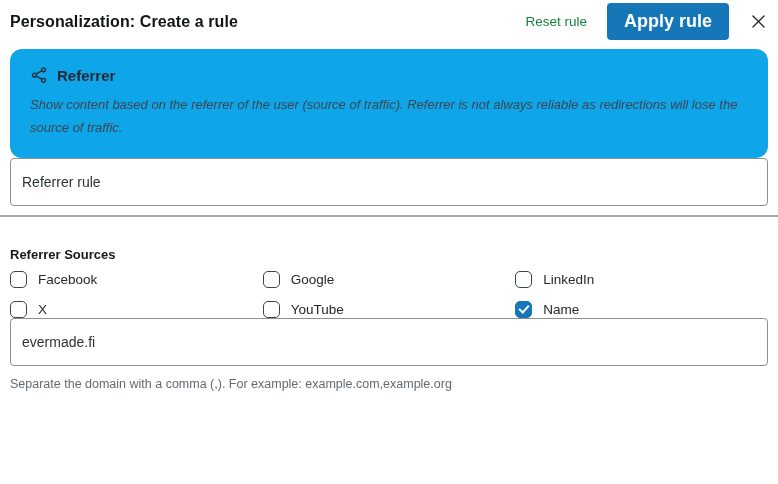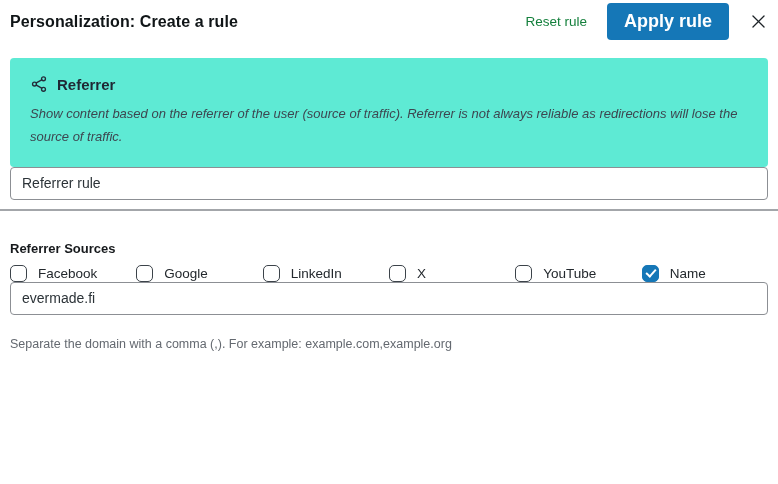--- a/index.html
+++ b/index.html
@@ -39,24 +39,23 @@
     font-family: inherit; font-size: 18px; font-weight: 600;
     padding: 8px 17px; cursor: pointer;
   }
   .close-btn {
     background: none; border: none; cursor: pointer;
     padding: 0; display: flex; align-items: center; color: #1d2327;
   }
 
   
   .info-box {
-    background: #5eead4;
-    border-radius: 4px;
+    background: #0ea5e9;
+    border-radius: 12px;
     padding: 17px 20px 18px;
-    margin-top: 9px;
   }
   .info-title-row { display: flex; align-items: center; gap: 9px; }
   .share-icon { color: #232c3a; display: flex; }
   .info-title { font-size: 15px; font-weight: 700; color: #1f2834; }
   .info-desc {
     font-size: 13px;
     color: #3d4650;
     line-height: 1.8;
     margin: 9px 0 0;
     max-width: 722px;
@@ -66,41 +65,41 @@
   
   .field-label {
     display: block;
     font-size: 13px;
     font-weight: 700;
     color: #16191c;
     margin: 30px 0 9px;
   }
   .text-input {
     width: 100%;
-    height: 33px;
+    height: 48px;
     border: 1px solid #8c8f94;
     border-radius: 4px;
     padding: 0 11px;
     font-family: inherit;
     font-size: 14px;
     color: #2c3338;
     background: #fff;
     outline: none;
   }
 
   .divider {
     border: none;
     border-top: 2px solid #a3a6aa;
     margin: 9px -10px 0;
   }
 
   
   .checkbox-grid {
     display: grid;
-    grid-template-columns: repeat(6, 1fr);
+    grid-template-columns: repeat(3, 1fr);
     row-gap: 13px;
     margin-top: 2px;
   }
   .checkbox-item {
     display: flex;
     align-items: center;
     gap: 11px;
     font-size: 13.5px;
     color: #23282d;
     cursor: pointer;
@@ -123,21 +122,21 @@
     left: 5px; top: 1.5px;
     width: 4px; height: 8px;
     border: solid #fff;
     border-width: 0 2px 2px 0;
     transform: rotate(42deg);
   }
 
   .help-text {
     font-size: 12.5px;
     color: #646970;
-    margin-top: 22px;
+    margin-top: 11px;
   }
 </style>
 </head>
 <body>
 
 <div class="page">
 
   
   <div class="header">
     <h1 class="page-title">Personalization: Create a rule</h1>

